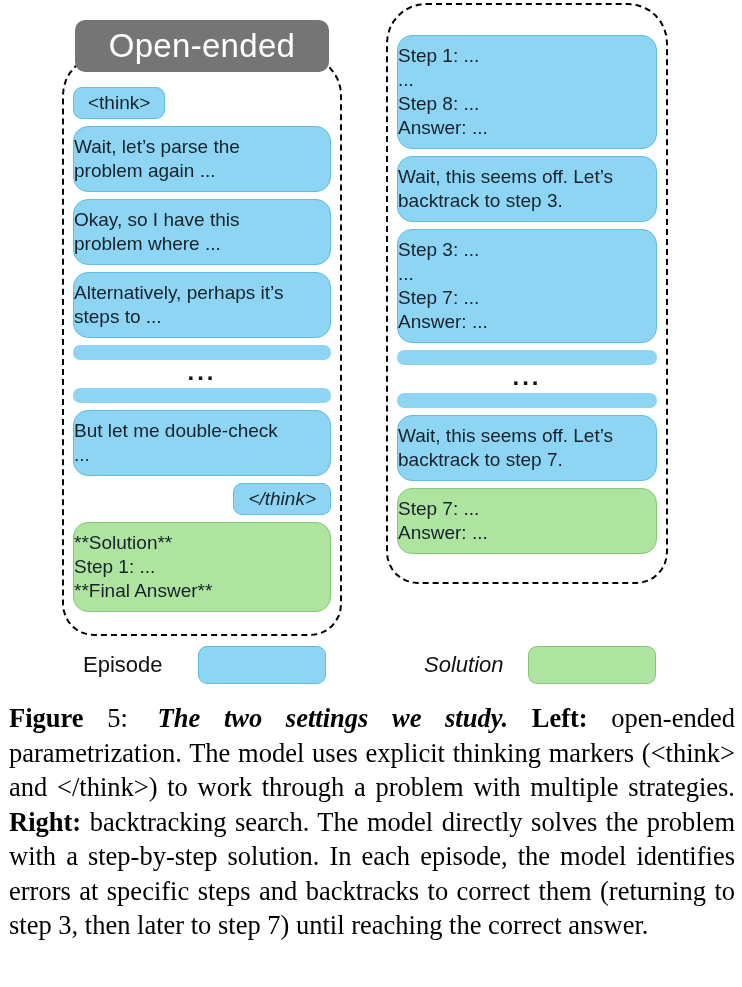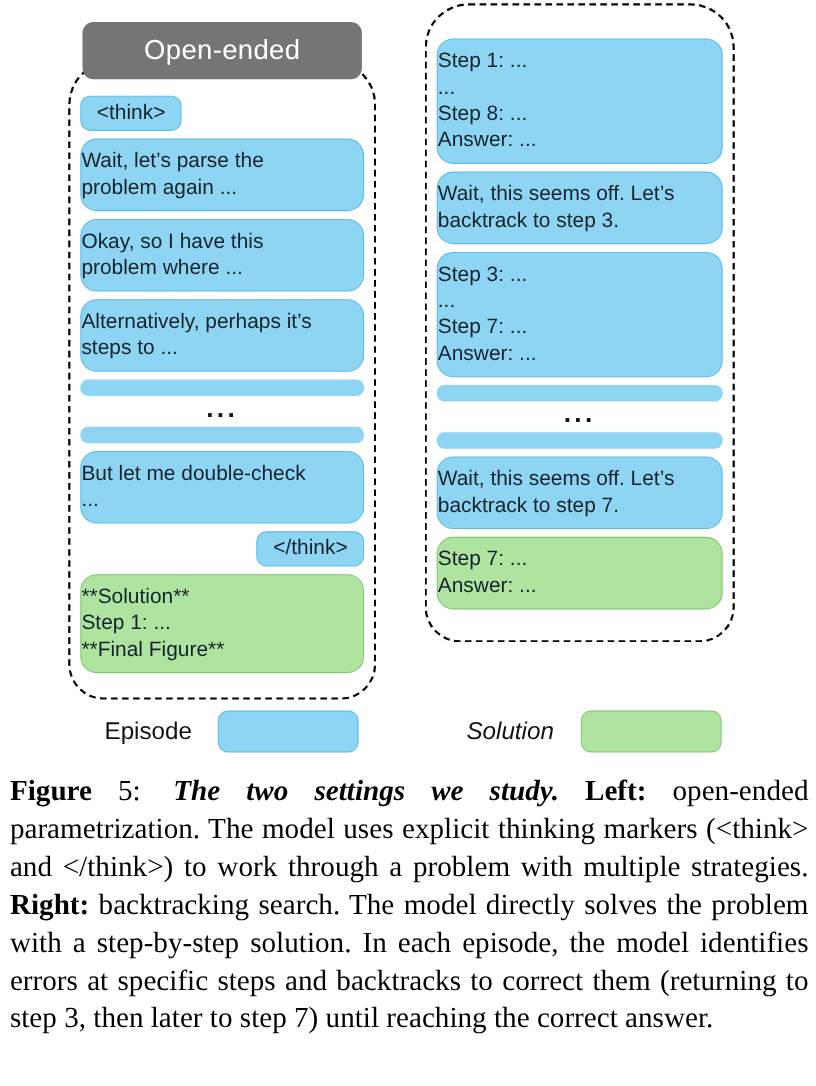--- a/index.html
+++ b/index.html
@@ -7,57 +7,57 @@
     position:relative; width:742px; height:987px; background:#fff;
     font-family:"Liberation Sans", sans-serif; overflow:hidden;
   }
   
   .panel { position:absolute; top:20px; }
   .panel.left  { left:62px;  width:280px; }
   .panel.right { left:386px; width:282px; }
   .panel-header {
     position:relative; z-index:2; margin:0 13px; height:52px;
     background:var(--header-gray,#757575); border-radius:10px;
-    color:#fff; font-size:25px; letter-spacing:.3px;
+    color:#fff; font-size:33px; letter-spacing:.3px;
     display:flex; align-items:center; justify-content:center;
   }
   .panel-body {
     position:relative; z-index:1; margin-top:-17px; box-sizing:border-box;
     border:2.5px dashed #000; border-radius:40px 40px 32px 32px;
     height:581px; padding:30px 9px 12px 9px;
     display:flex; flex-direction:column; gap:7px;
   }
   
   .bubble {
     box-sizing:border-box;
     background:var(--episode-blue,#8ed5f4);
     border:1.5px solid var(--blue-border,#5fbde2);
     border-radius:15px; padding:8px 0;
     font-size:19px; line-height:24px; color:#15222b;
     white-space:pre-line;
   }
   .bubble.tag { border-radius:9px; padding:3px 14px; text-align:center; }
   .bubble.tag.start { align-self:flex-start; min-width:84px; }
-  .bubble.tag.end   { align-self:flex-end;   min-width:84px; }
+  .bubble.tag.end   { align-self:flex-end;   min-width:84px;font-style:italic; }
   .bubble.solution {
     background:var(--solution-green,#aee49f);
     border-color:var(--green-border,#84c873);
   }
   .bar {
     height:15px; border-radius:7px;
     background:var(--episode-blue,#8ed5f4);
   }
   .dots {
     height:14px; line-height:10px; text-align:center;
     font-size:24px; font-weight:bold; letter-spacing:3px; color:#111;
   }
   
   .legend { position:absolute; top:645px; left:0; width:742px; height:42px; }
   .legend-label { position:absolute; top:7px; font-size:22px; color:#111; }
-  .legend-label.episode  { left:95px; }
+  .legend-label.episode  { left:83px; }
   .legend-label.solution { left:424px;font-style:italic; }
   .swatch {
     position:absolute; top:1px; width:128px; height:38px;
     box-sizing:border-box; border-radius:9px;
   }
   .swatch.blue  { left:198px; background:var(--episode-blue,#8ed5f4);  border:1.5px solid var(--blue-border,#5fbde2); }
   .swatch.green { left:528px; background:var(--solution-green,#aee49f); border:1.5px solid var(--green-border,#84c873); }
   
   .caption {
     position:absolute; top:700px; left:8px; width:726px; margin:1px;
@@ -87,21 +87,21 @@
       <div class="bubble">Alternatively, perhaps it’s
 steps to ...</div>
       <div class="bar"></div>
       <div class="dots">...</div>
       <div class="bar"></div>
       <div class="bubble">But let me double-check
 ...</div>
       <div class="bubble tag end">&lt;/think&gt;</div>
       <div class="bubble solution">**Solution**
 Step 1: ...
-**Final Figure**</div>
+**Final Answer**</div>
     </div>
   </div>
 
   <div class="panel right">
     <div class="panel-body">
       <div class="bubble">Step 1: ...
 ...
 Step 8: ...
 Answer: ...</div>
       <div class="bubble">Wait, this seems off. Let’s

